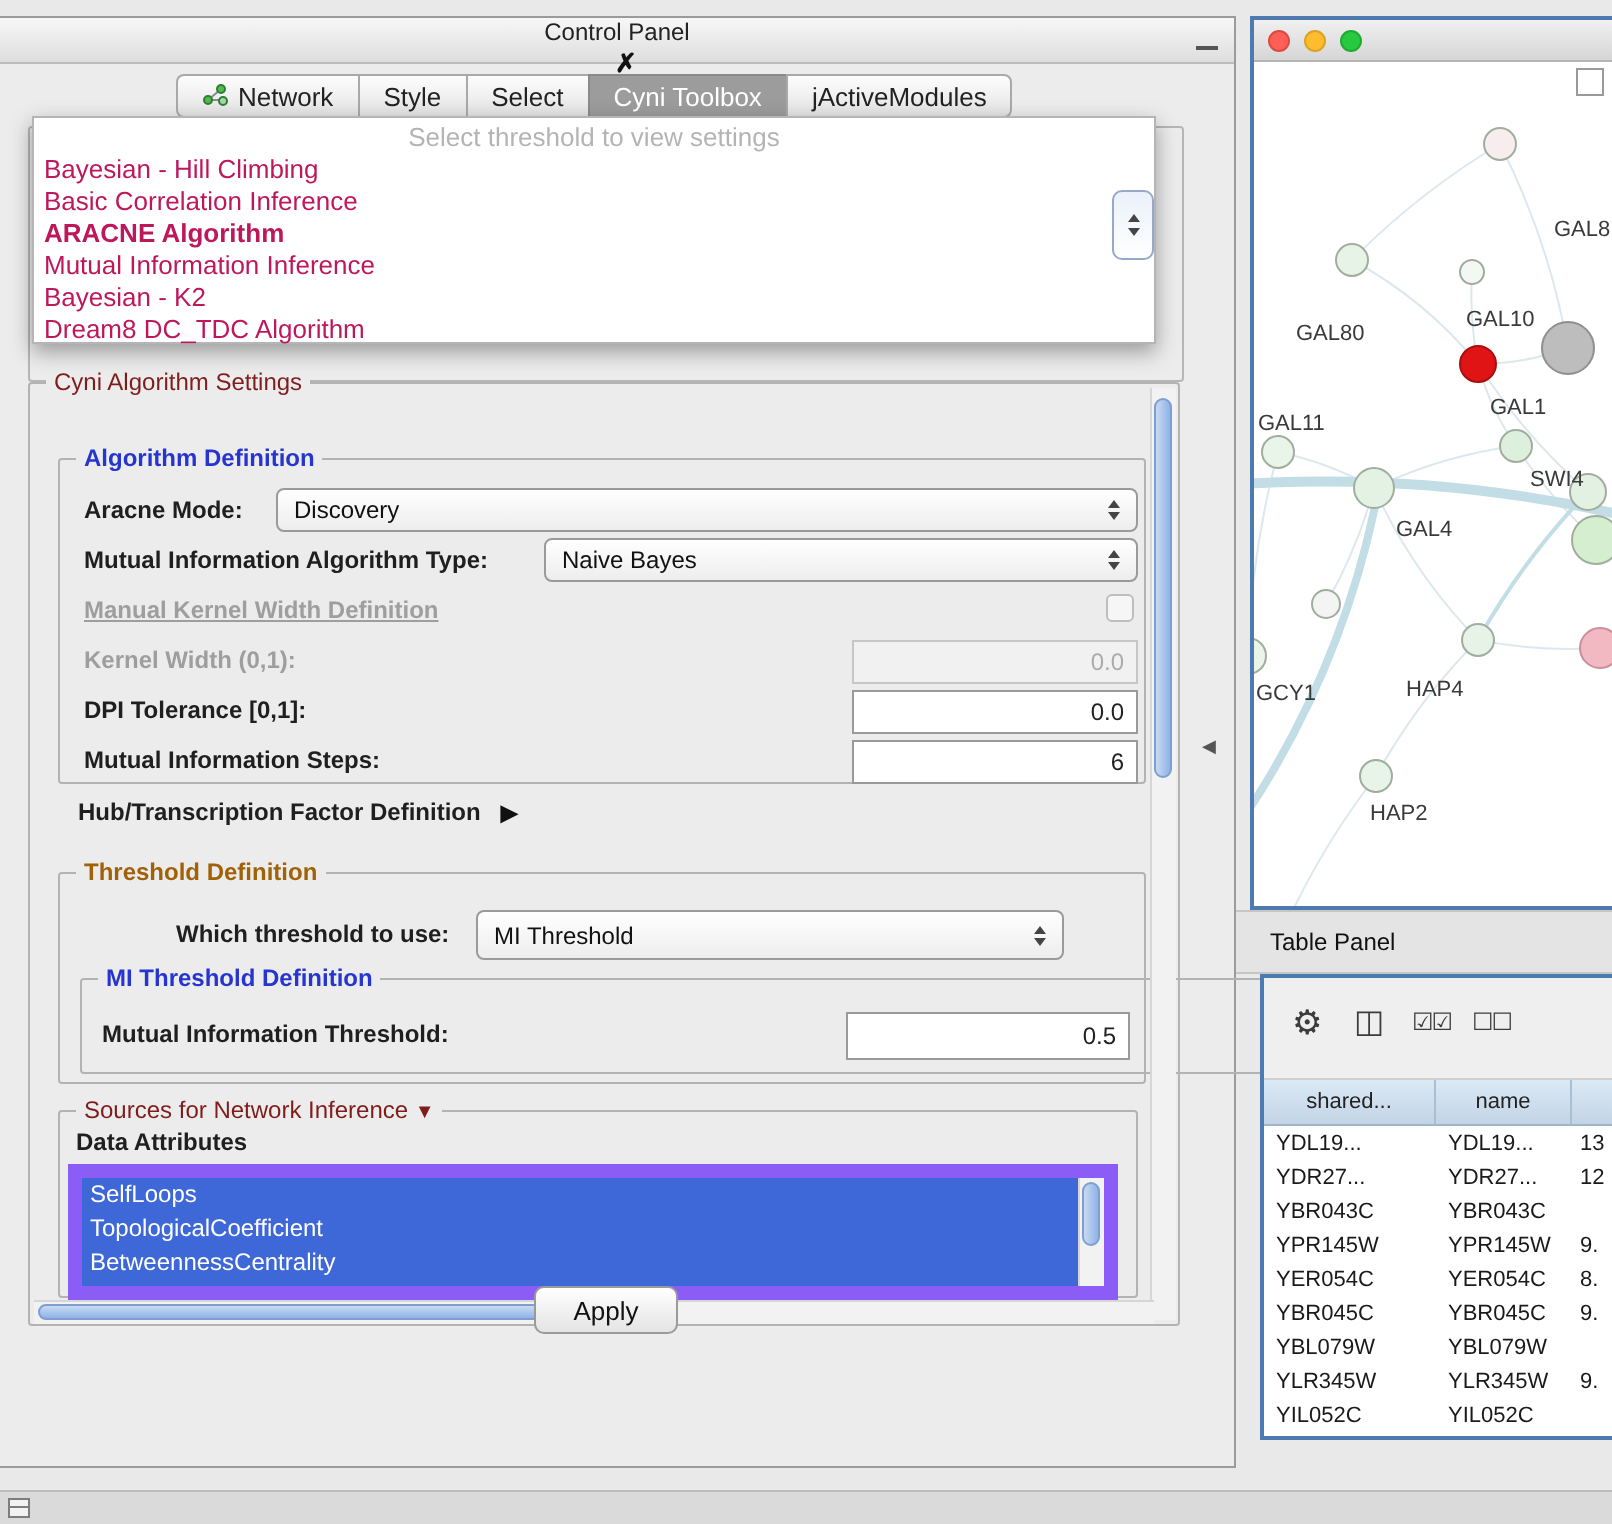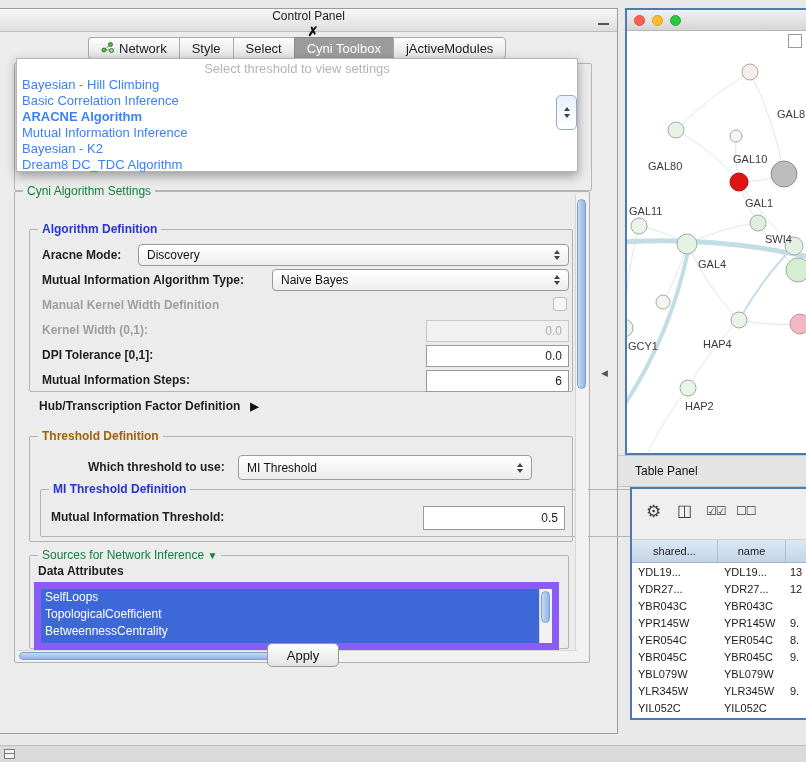--- a/index.html
+++ b/index.html
@@ -21,27 +21,27 @@
   .tab.active{background:#9c9c9c;color:#fff;border-color:#8a8a8a;}
   
   .chooser-group{position:absolute;left:14px;top:54px;width:576px;height:126px;
     border:1px solid #b6b6b6;border-radius:2px;z-index:0;}
   .combo-fragment{position:absolute;left:556px;top:86px;width:19px;height:33px;
     background:linear-gradient(#eaf1fc,#ffffff);border:1px solid #98a8c8;border-radius:5px;
     z-index:6;display:flex;flex-direction:column;align-items:center;justify-content:center;gap:3px;}
   
   .popup{position:absolute;left:16px;top:49px;width:562px;height:114px;background:#fff;
     border:1px solid #b5b5b5;box-shadow:0 4px 10px rgba(0,0,0,.35);z-index:5;padding-top:2px;box-sizing:border-box;}
-  .popup-row{height:16px;line-height:16px;font-size:13px;padding-left:5px;color:#3b82f6;white-space:nowrap;}
+  .popup-row{height:16px;line-height:16px;font-size:13px;padding-left:5px;color:#be185d;white-space:nowrap;}
   .popup-row.placeholder{color:#b4b4b4;text-align:center;padding-left:0;}
   .popup-row.bold{font-weight:bold;}
   
   .groupbox{position:absolute;border:1px solid #b3b3b3;border-radius:2px;box-sizing:border-box;}
   .gtitle{position:absolute;top:-8px;left:8px;background:#ececec;padding:0 4px;font-size:12px;
-    color:#15803d;white-space:nowrap;}
+    color:#7f1d1d;white-space:nowrap;}
   .t-blue{color:#2635d0;font-weight:bold;}
   .t-green{color:#a16207;font-weight:bold;}
   .lbl{position:absolute;font-size:12px;font-weight:bold;color:#1f1f1f;white-space:nowrap;}
   .lbl.dis{color:#9e9e9e;}
   .field{position:absolute;background:#fff;border:1px solid #9a9a9a;font-size:12px;display:flex;
     align-items:center;justify-content:flex-end;padding:0 6px;box-sizing:border-box;color:#222;}
   .field.dis{background:#f1f1f1;color:#ababab;border-color:#c6c6c6;}
   .combo{position:absolute;background:linear-gradient(#ffffff,#ededed);border:1px solid #9a9a9a;
     border-radius:4px;font-size:12px;display:flex;align-items:center;padding:0 8px;
     box-sizing:border-box;color:#111;}
@@ -183,21 +183,21 @@
 
       <span class="lbl" style="left:12px;top:43px;">Mutual Information Algorithm Type:</span>
       <div class="combo" style="left:242px;top:39px;width:297px;height:22px;">
         <span>Naive Bayes</span>
         <span class="arrows">
             <span class="tri-up"></span>
             <span class="tri-down"></span>
           </span>
       </div>
 
-      <span class="lbl dis" style="left:12px;top:68px;">Manual Kernel Width Definition</span>
+      <span class="lbl dis" style="left:12px;top:68px;text-decoration:underline;">Manual Kernel Width Definition</span>
       <span class="checkbox" style="left:523px;top:67px;"></span>
 
       <span class="lbl dis" style="left:12px;top:93px;">Kernel Width (0,1):</span>
       <div class="field dis" style="left:396px;top:90px;width:143px;height:22px;">
         <span>0.0</span>
       </div>
 
       <span class="lbl" style="left:12px;top:118px;">DPI Tolerance [0,1]:</span>
       <div class="field" style="left:396px;top:115px;width:143px;height:22px;">
         <span>0.0</span>

